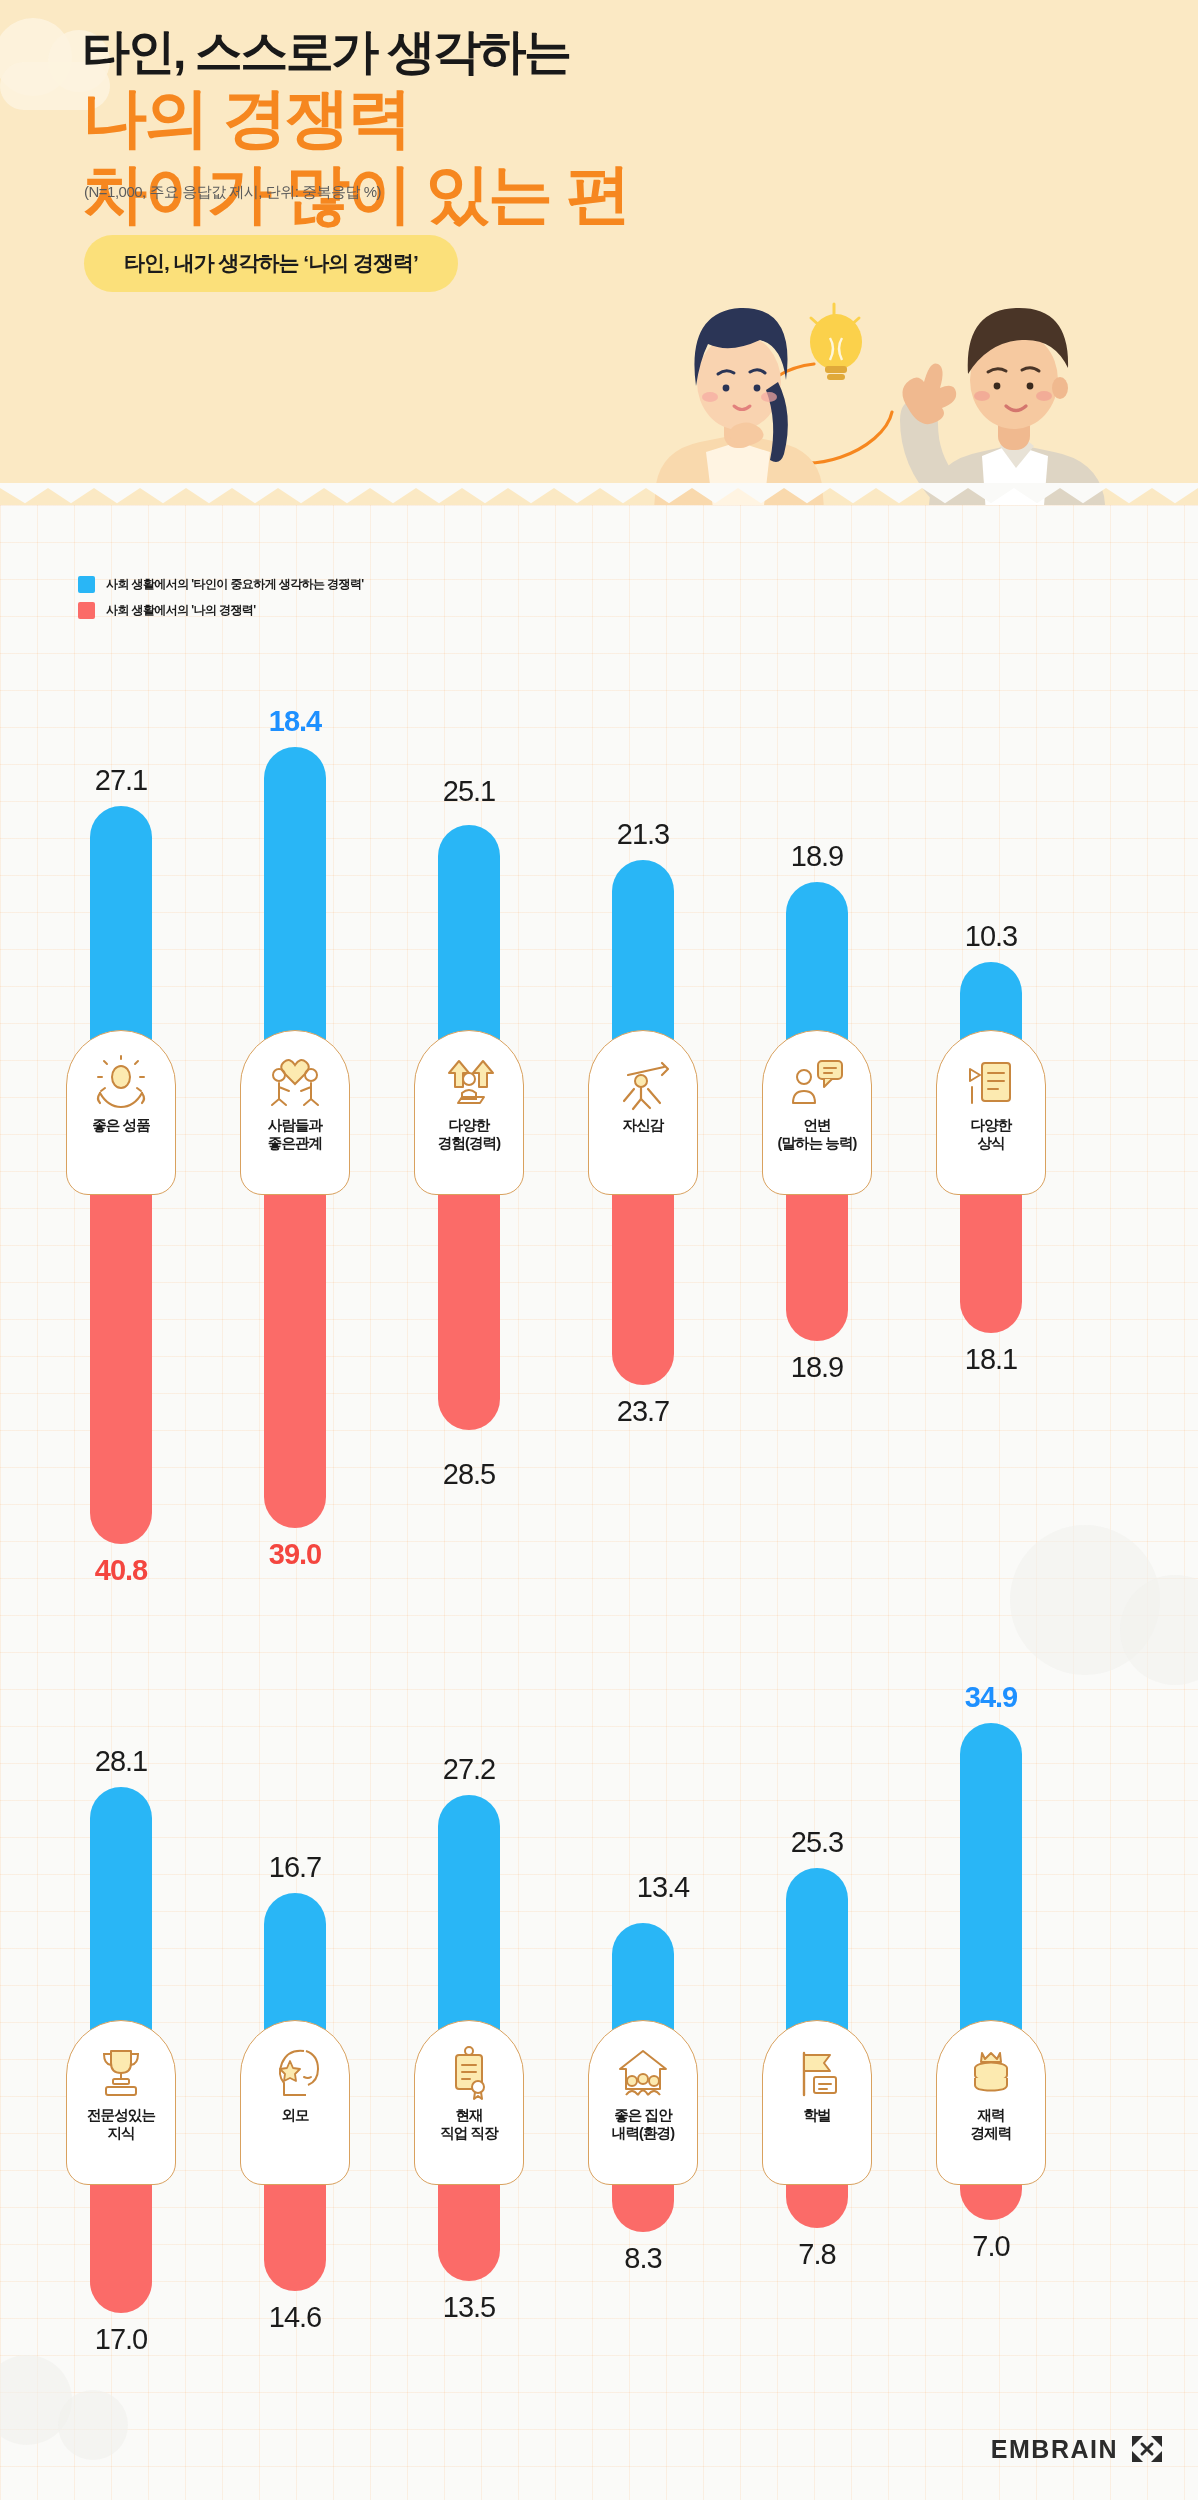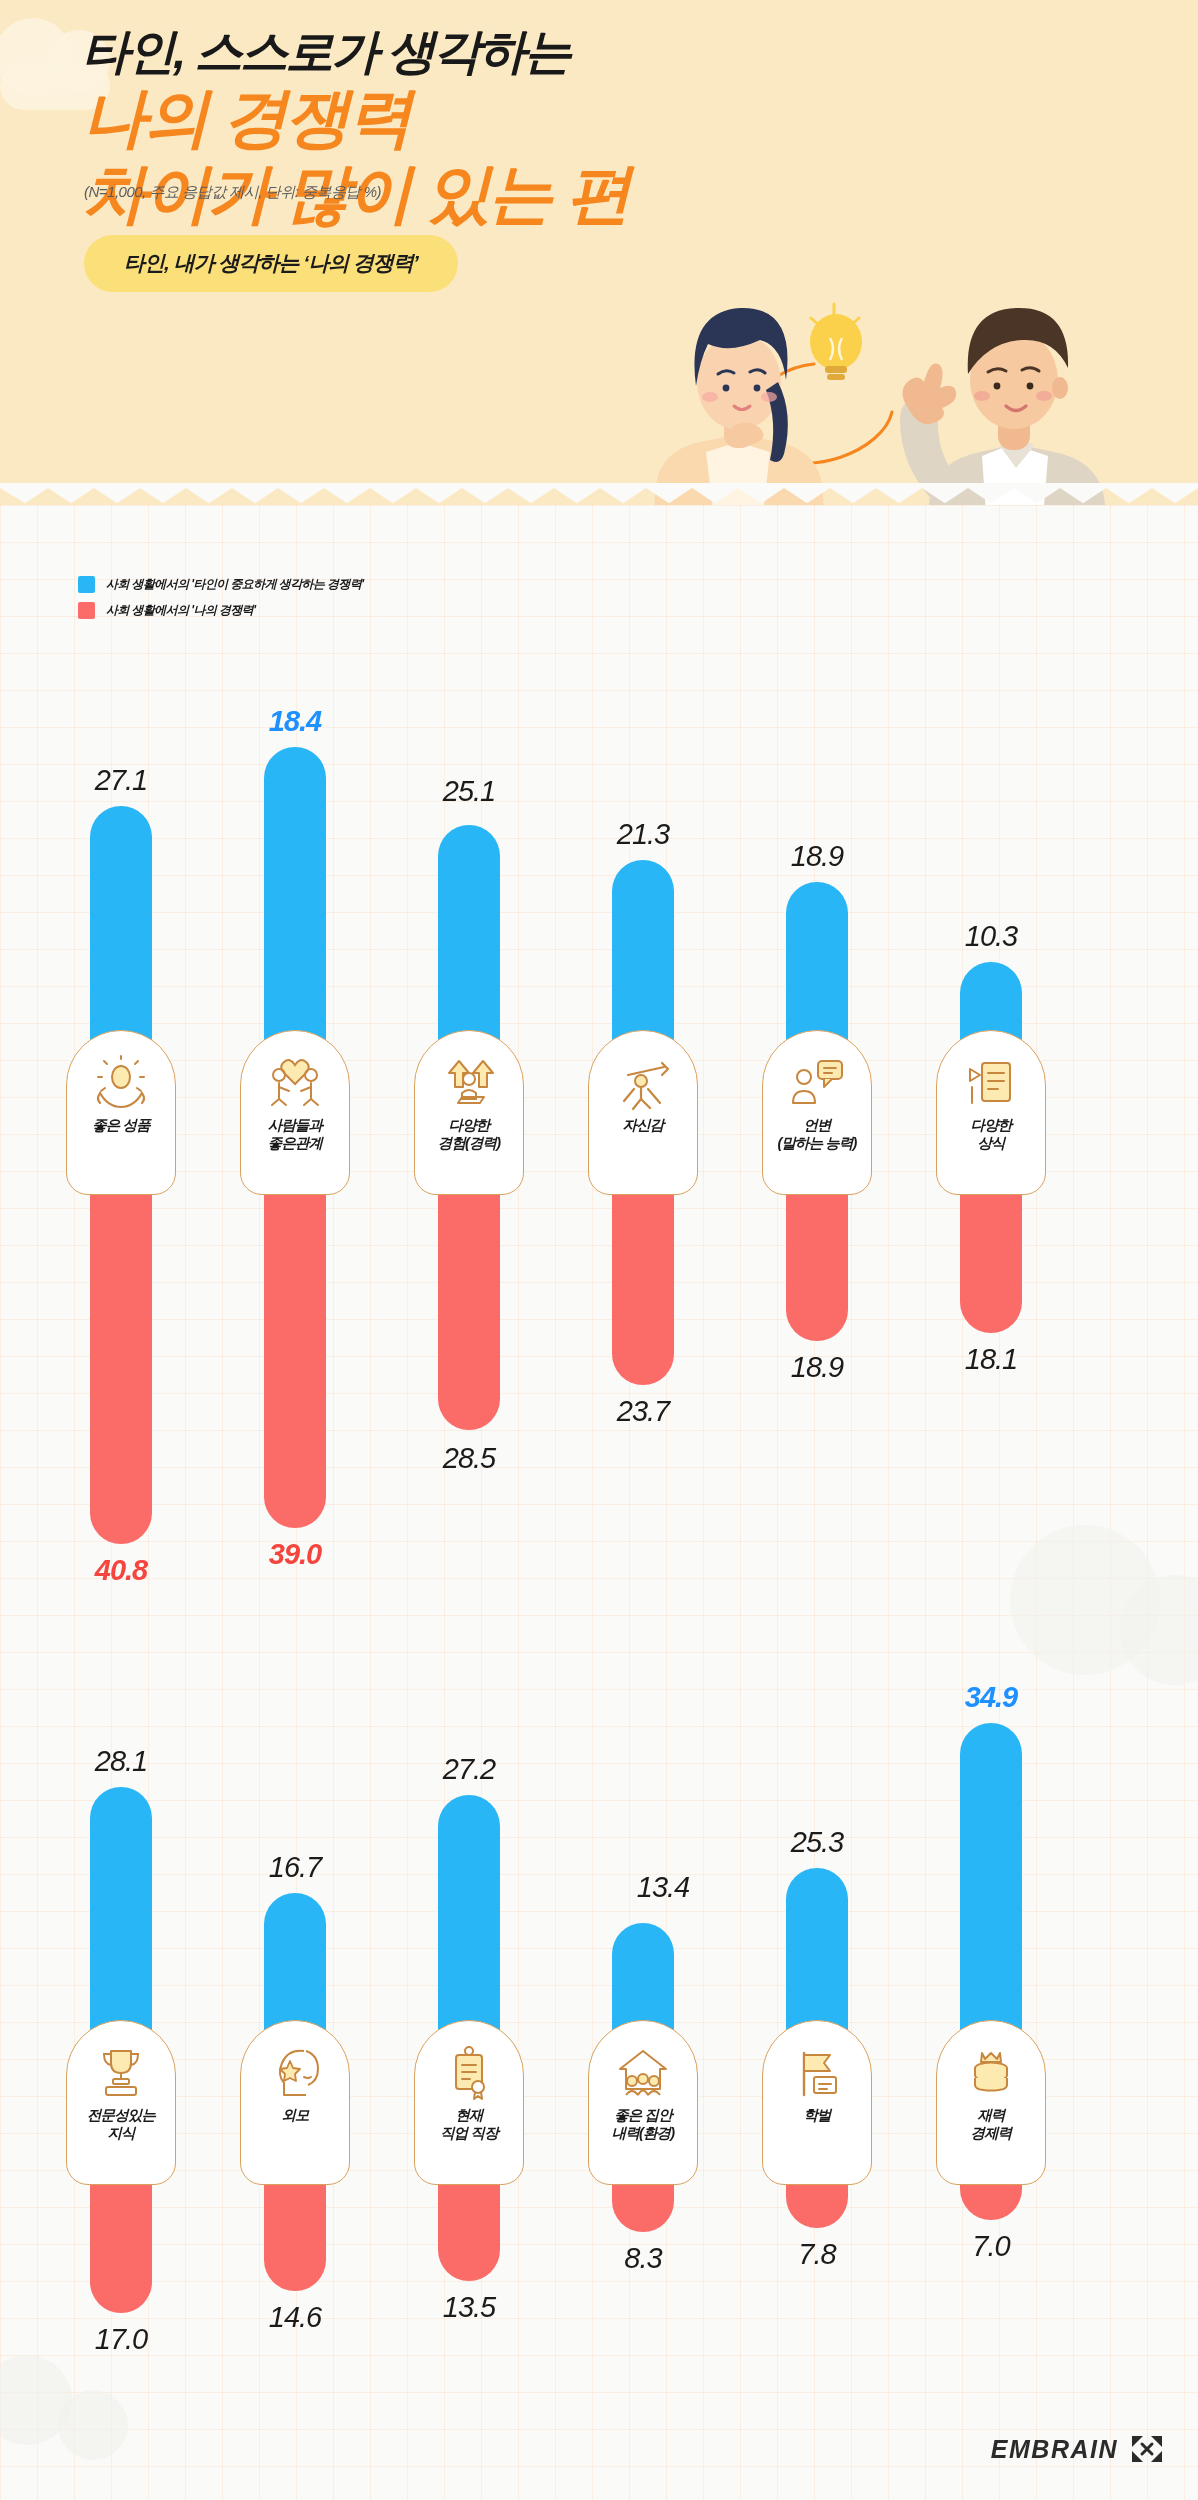--- a/index.html
+++ b/index.html
@@ -5,21 +5,21 @@
   * { box-sizing: border-box; margin: 0; padding: 0; }
   html, body { width: 1198px; }
   body {
     font-family: "Liberation Sans", "DejaVu Sans", sans-serif;
     background: #FAFAF8;
     width: 1198px;
     height: 2500px;
     position: relative;
     overflow: hidden;
   }
-  #page { position: relative; width: 1198px; height: 2500px; overflow: hidden; background:#FAFAF8;font-style:italic; }
+  #page { position: relative; width: 1198px; height: 2500px; overflow: hidden; background:#FAFAF8; }
 
   
   .header {
     position: absolute; top:0; left:0; width: 1198px; height: 505px;
     background: #FBE9C4;
     overflow: hidden;
   }
   .cloud { position:absolute; background:#FDF3DF; border-radius:50%; opacity:.85; }
   .hdr-cloud-a { width:78px; height:78px; top:18px; left:-6px; }
   .hdr-cloud-b { width:62px; height:62px; top:30px; left:48px; }
@@ -278,21 +278,21 @@
     <path d="M13 30 v16 M6 52 l7 -6 l7 6 M13 34 l10 4" fill="none" stroke="#C8873F" stroke-width="2" stroke-linecap="round"></path>
     <path d="M45 30 v16 M38 52 l7 -6 l7 6 M45 34 l-10 4" fill="none" stroke="#C8873F" stroke-width="2" stroke-linecap="round"></path>
           </svg>
           <div class="pod-label">사람들과<br>좋은관계</div>
         </div>
       </div>
       <div class="col" style="left: 410px; height: 620px;">
         <div class="bar bar-up" style="top: 124.57px; height: 273.43px;"></div>
         <div class="val" style="top: 77px; left: 50%; transform: translateX(-50%);">25.1</div>
         <div class="bar bar-dn" style="top: 425px; height: 305.05px;"></div>
-        <div class="val" style="top: 744px; left: 50%; transform: translateX(-50%);">28.5</div>
+        <div class="val" style="top: 760px; left: 50%; transform: translateX(-50%);">28.5</div>
         <div class="pod" style="top: 330px;">
           <svg viewBox="0 0 58 58" class="pod-icon">
             <path d="M15 34 v-14 h-6 l10 -12 l10 12 h-6 v14z" fill="#FCEAB0" stroke="#C8873F" stroke-width="2" stroke-linejoin="round"></path>
     <path d="M39 34 v-14 h-6 l10 -12 l10 12 h-6 v14z" fill="#FCEAB0" stroke="#C8873F" stroke-width="2" stroke-linejoin="round"></path>
     <circle cx="29" cy="26" r="6" fill="none" stroke="#C8873F" stroke-width="2"></circle>
     <path d="M22 40 q7 -6 14 0 v6 h-14z" fill="none" stroke="#C8873F" stroke-width="2"></path>
     <path d="M18 50 h22 l4 -6 h-22z" fill="none" stroke="#C8873F" stroke-width="2" stroke-linejoin="round"></path>
           </svg>
           <div class="pod-label">다양한<br>경험(경력)</div>
         </div>

